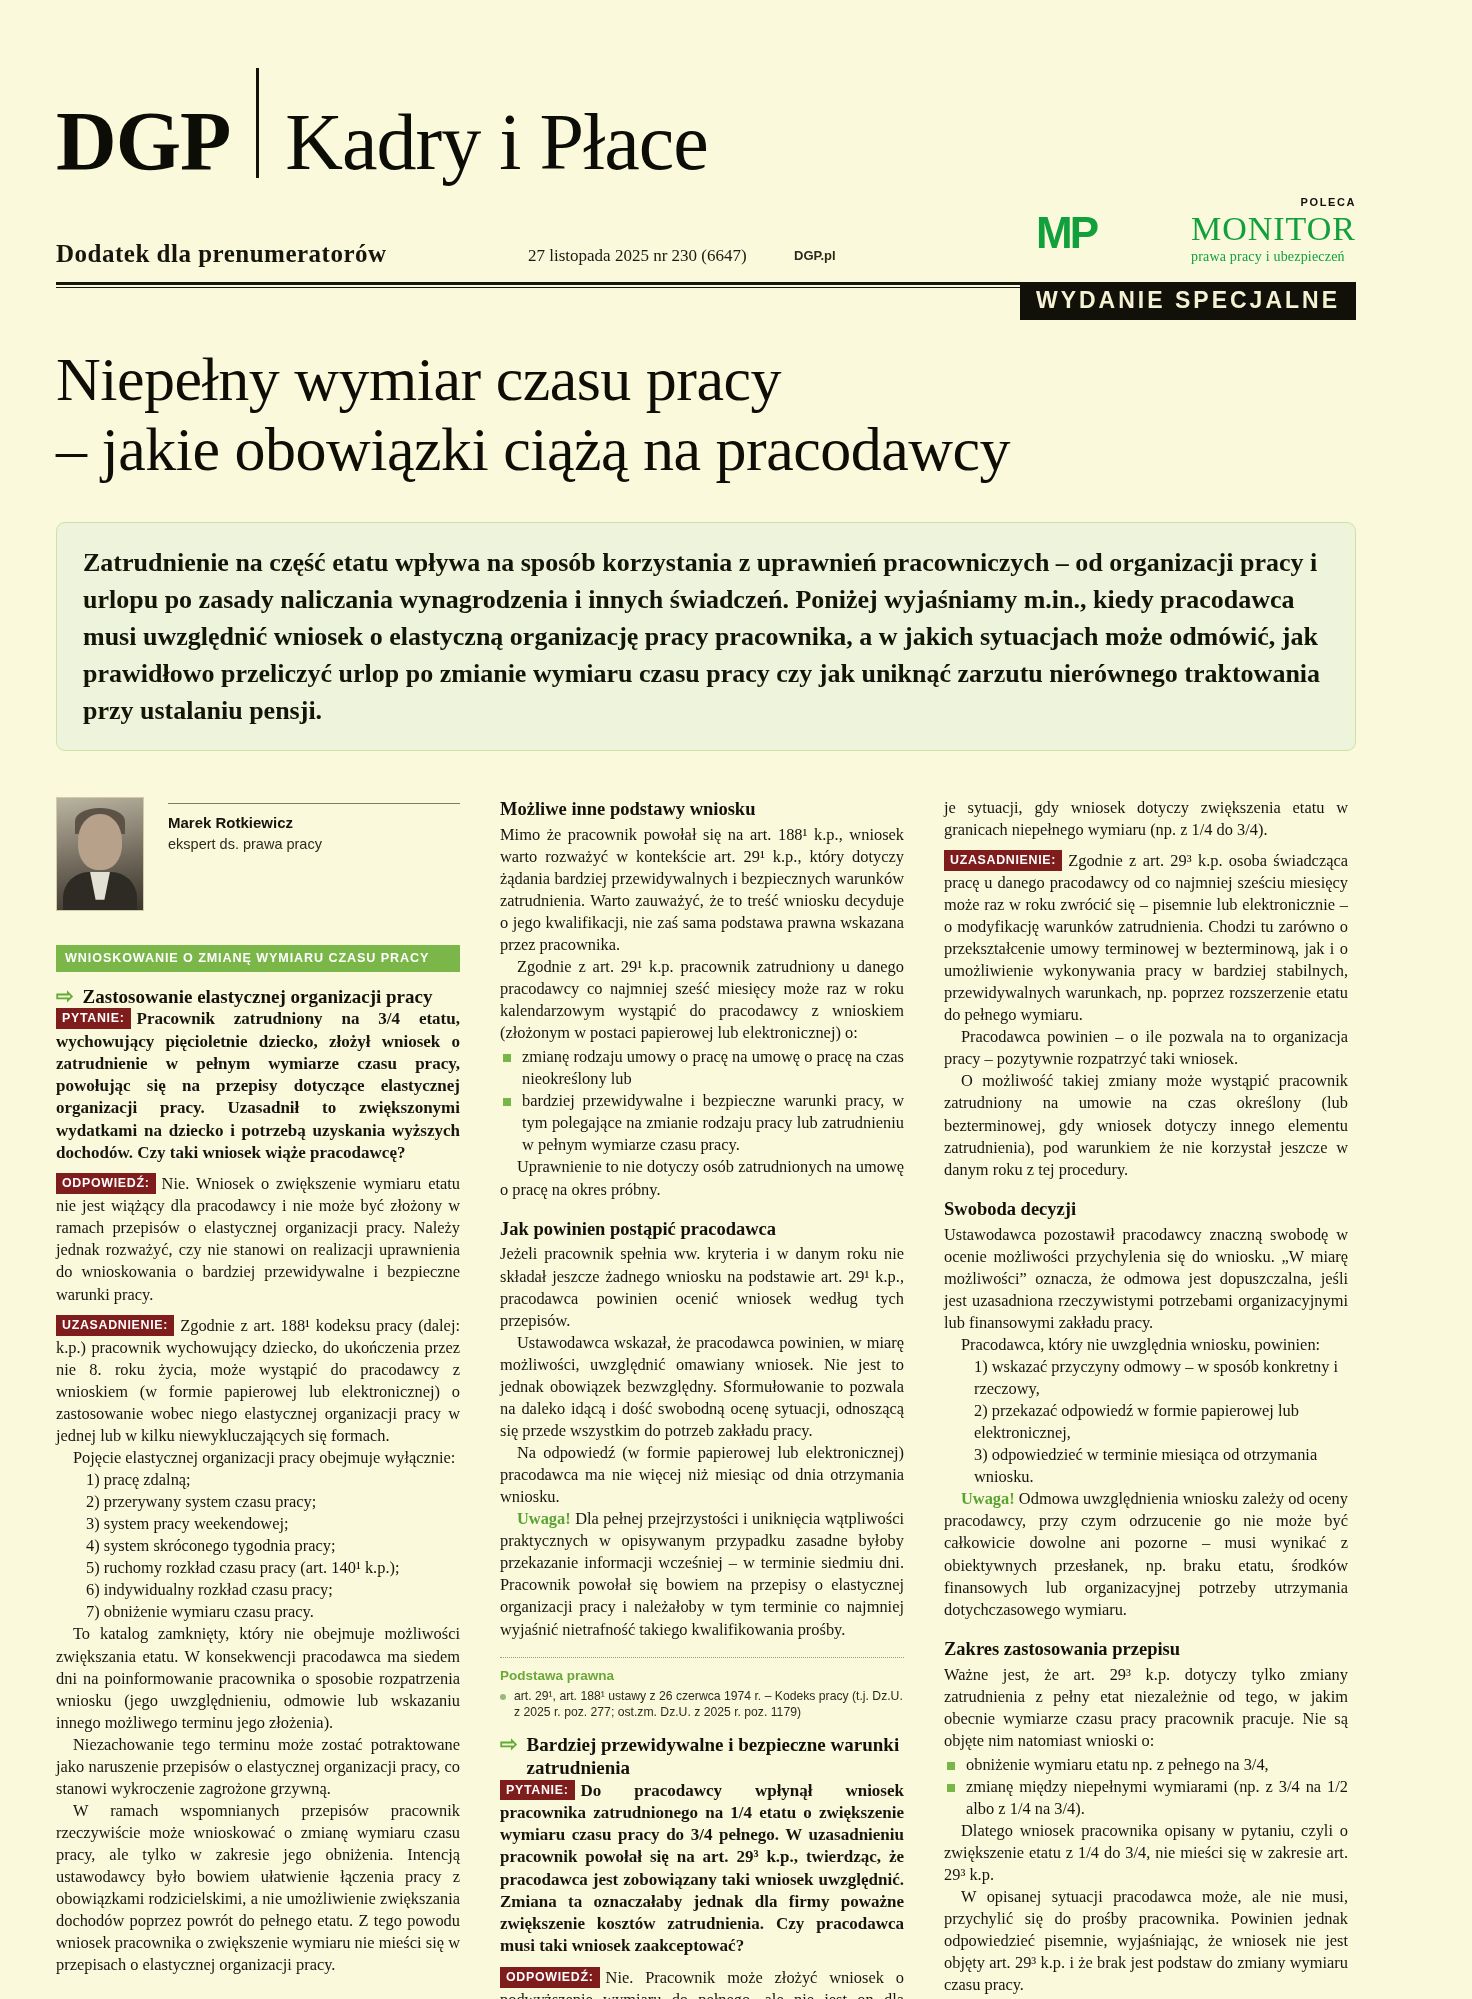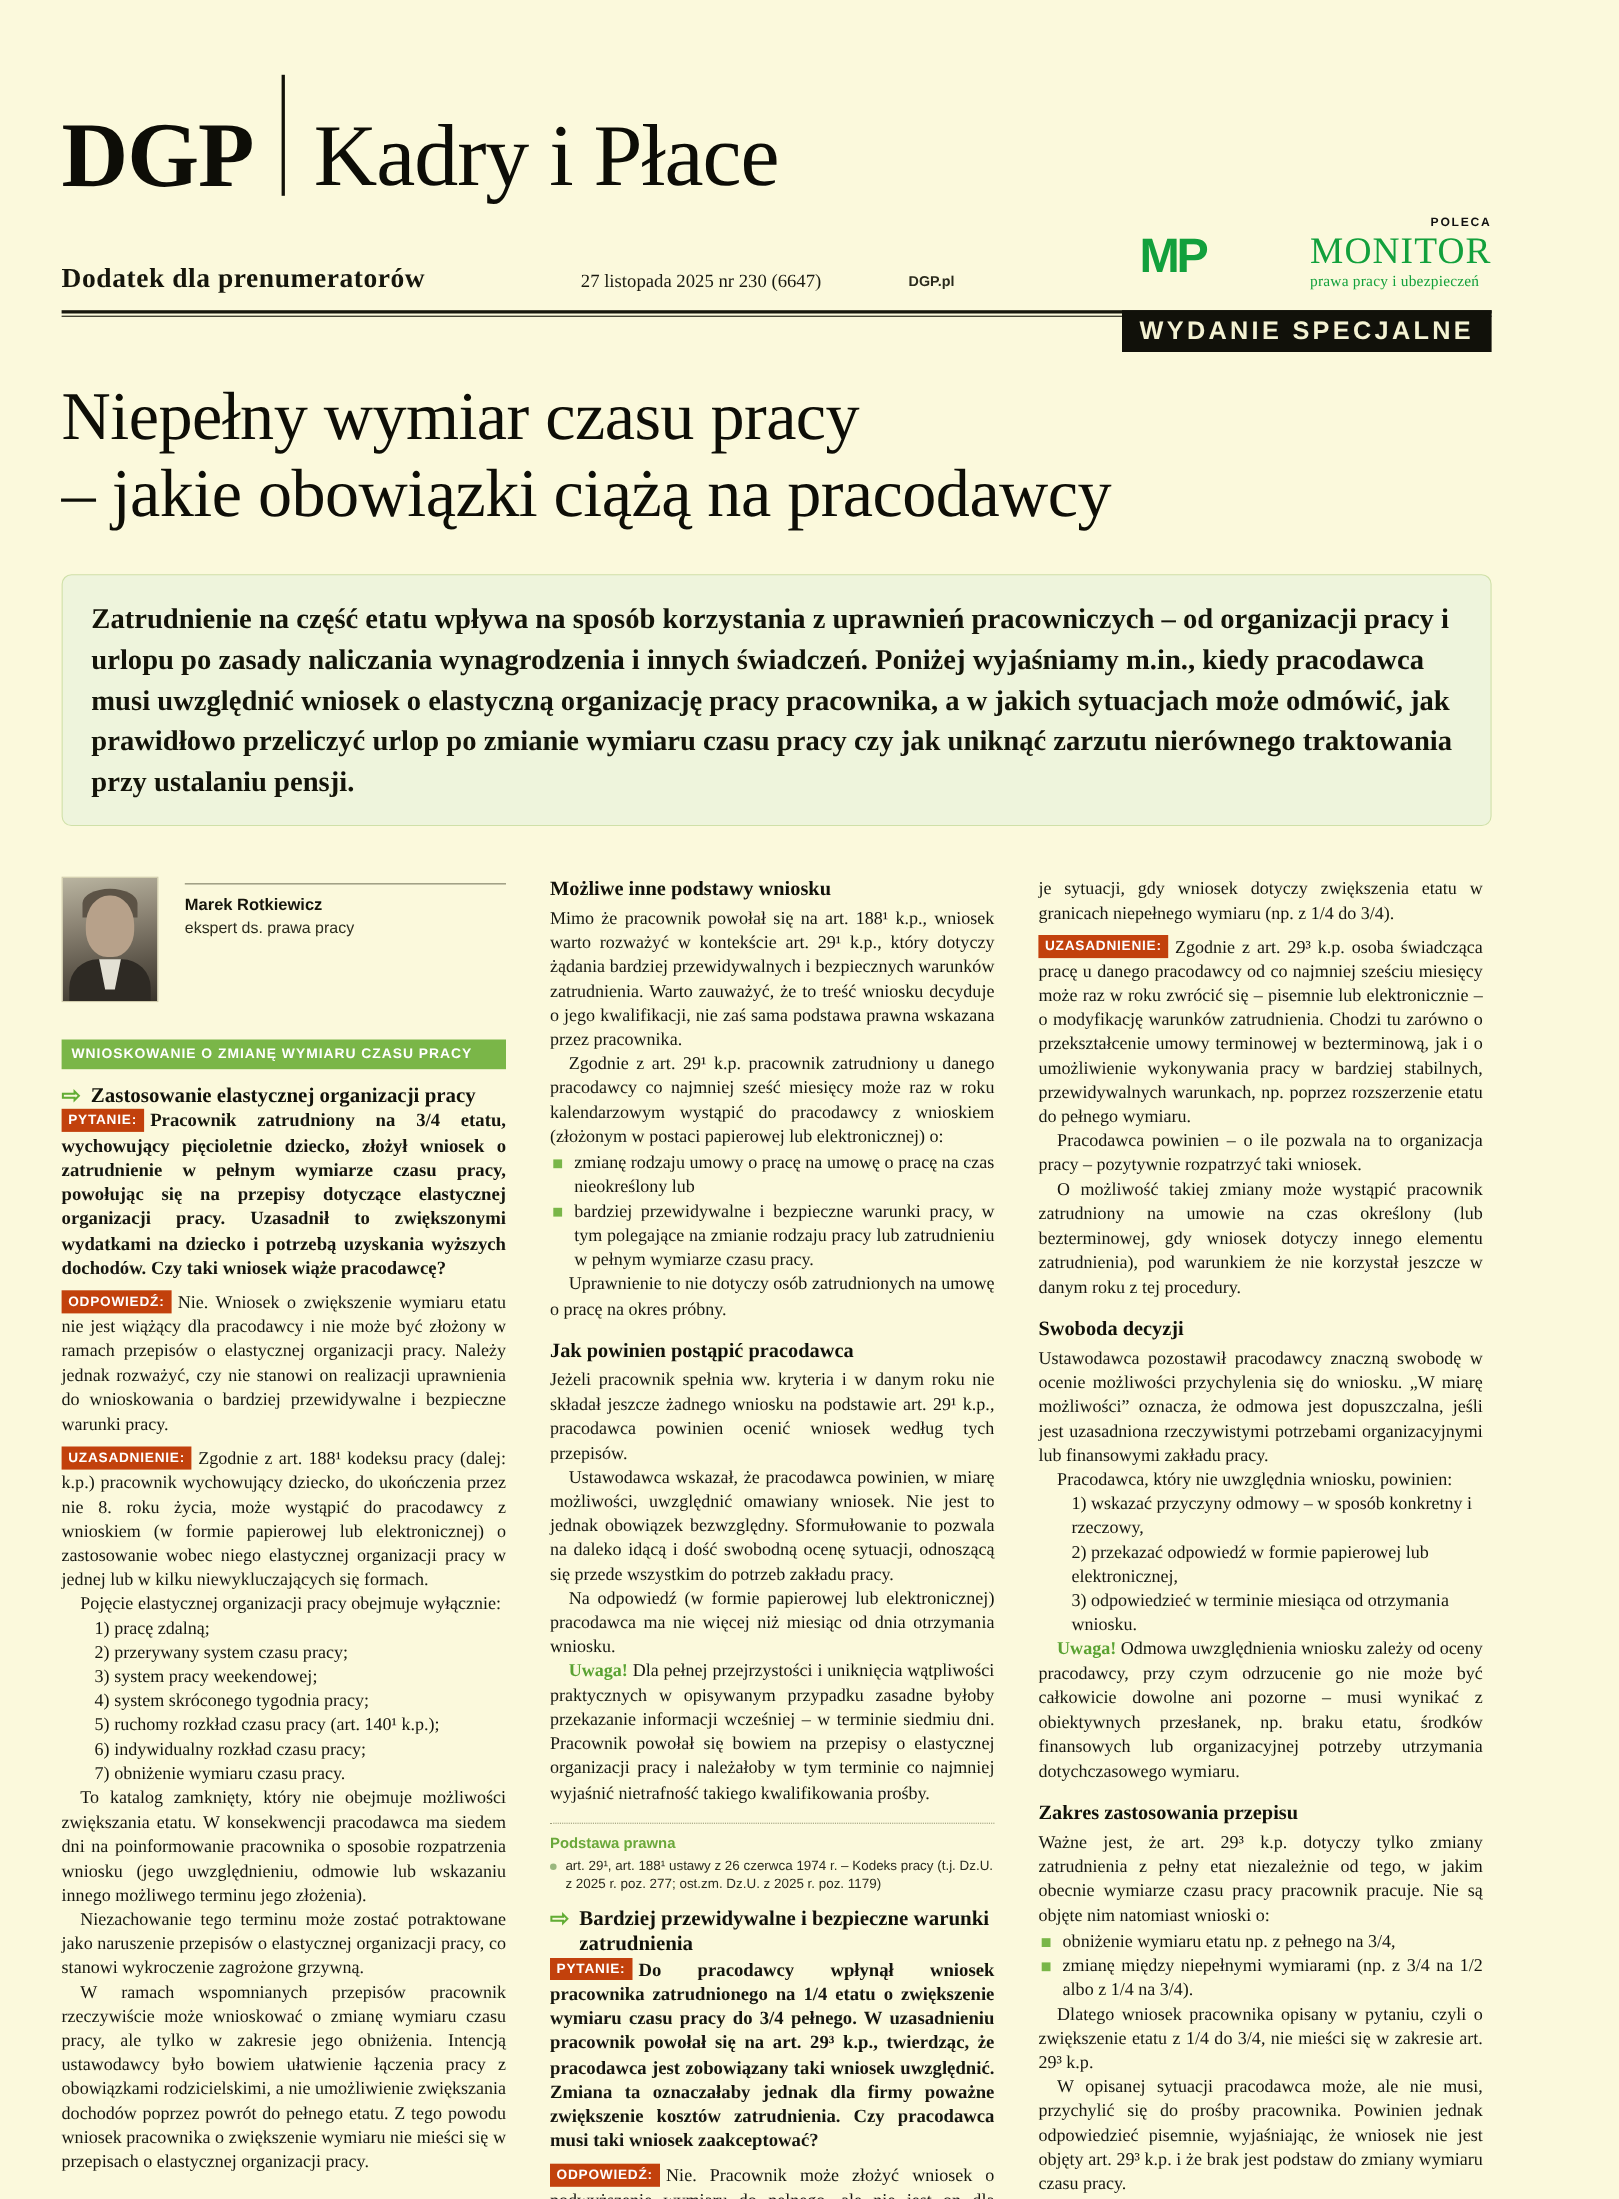--- a/index.html
+++ b/index.html
@@ -32,21 +32,21 @@
   .sub-left{
     font-family:"Liberation Serif", serif;
     font-weight:700;font-size:25px;letter-spacing:.5px;color:#16160c;
     position:absolute;left:0;top:8px;
   }
   .sub-date{
     position:absolute;left:472px;top:14px;
     font-family:"Liberation Serif", serif;font-size:17px;color:#1a1a10;
   }
   .sub-dgppl{
-    position:absolute;left:770px;top:16px;
+    position:absolute;left:738px;top:16px;
     font-family:"Liberation Sans", sans-serif;font-size:13px;font-weight:700;color:#2a2a1c;
   }
 
   
   .monitor{position:absolute;right:0;top:-36px;width:320px;text-align:right;}
   .poleca{
     font-family:"Liberation Sans", sans-serif;
     font-size:11px;font-weight:700;letter-spacing:1.6px;color:#111;margin-bottom:4px;
   }
   .mon-row{display:flex;align-items:flex-start;justify-content:space-between;}
@@ -140,21 +140,21 @@
 
   
   .arrow-head{
     display:flex;gap:9px;align-items:flex-start;margin-top:14px;
     font-family:"Liberation Serif", serif;font-weight:700;font-size:19px;line-height:1.2;color:#12120a;
   }
   .arrow-ico{color:#62ad34;font-size:21px;line-height:1;flex:0 0 auto;}
 
   
   .tag{
-    display:inline-block;background:#c2410c;color:#fff;
+    display:inline-block;background:#7f1d1d;color:#fff;
     font-family:"Liberation Sans", sans-serif;font-weight:700;font-size:12.4px;
     letter-spacing:.7px;padding:2px 6px 2.5px 6px;margin-right:6px;vertical-align:2px;
   }
   .qa{margin-top:9px;}
   .qa.bold{font-weight:700;font-size:17px;line-height:1.31;}
   .uwaga{color:#5aa232;font-weight:700;}
 
   
   .numlist{margin:0;padding:0;list-style:none;}
   .numlist li{padding-left:30px;text-indent:0;}

